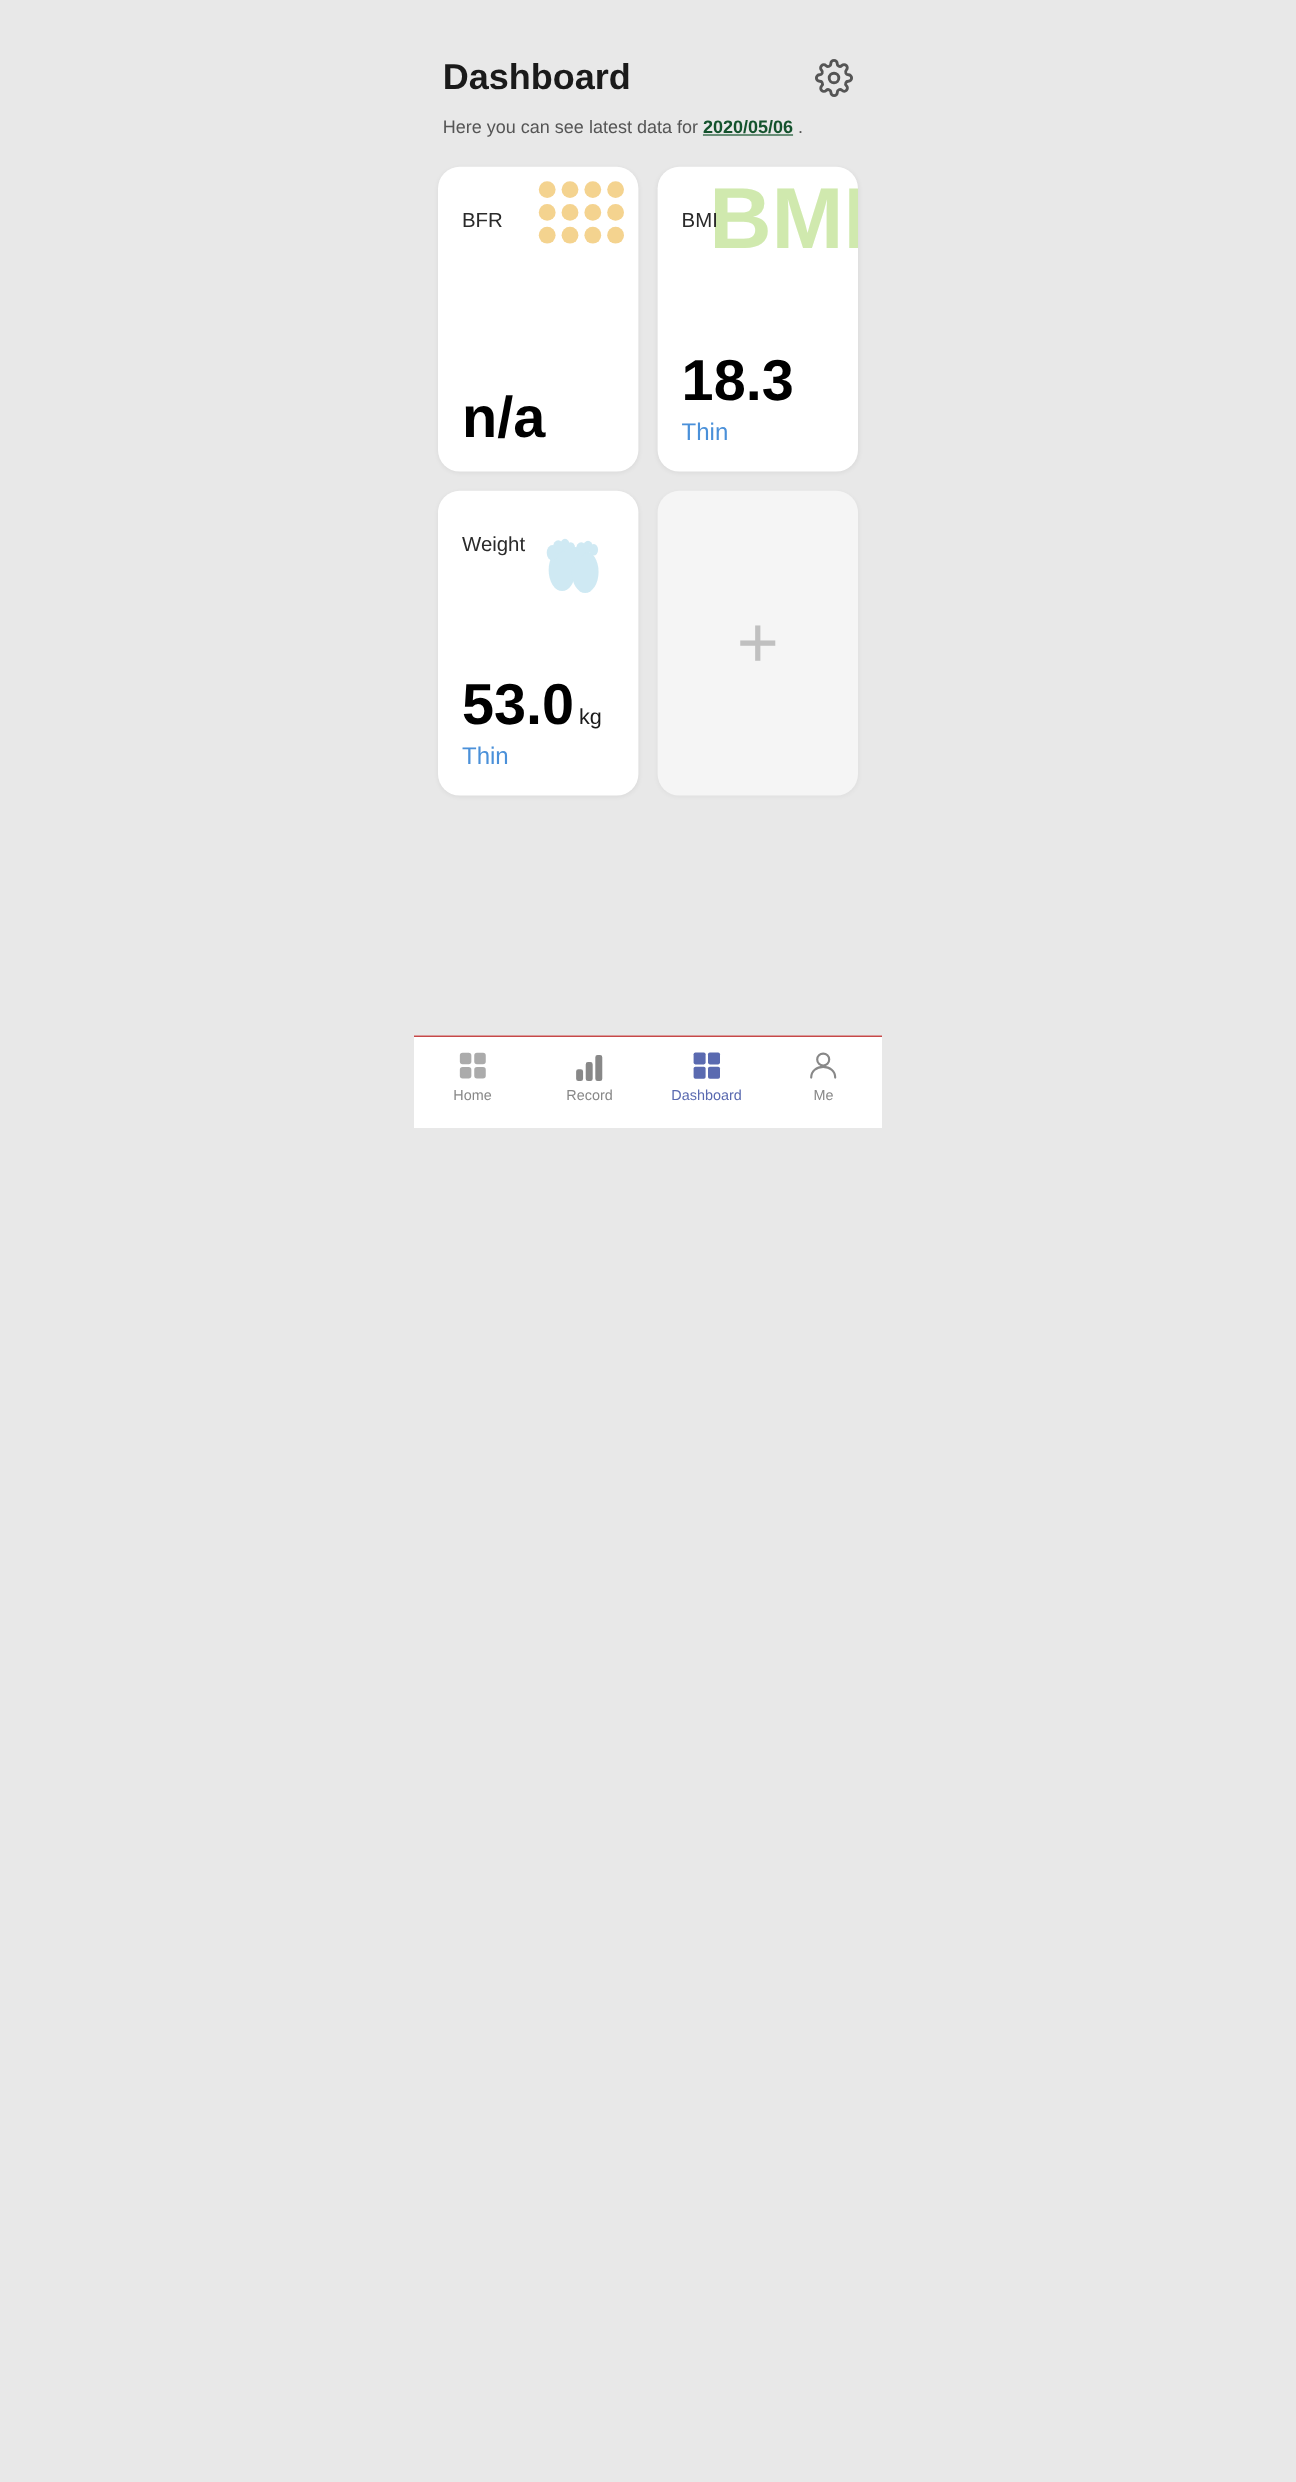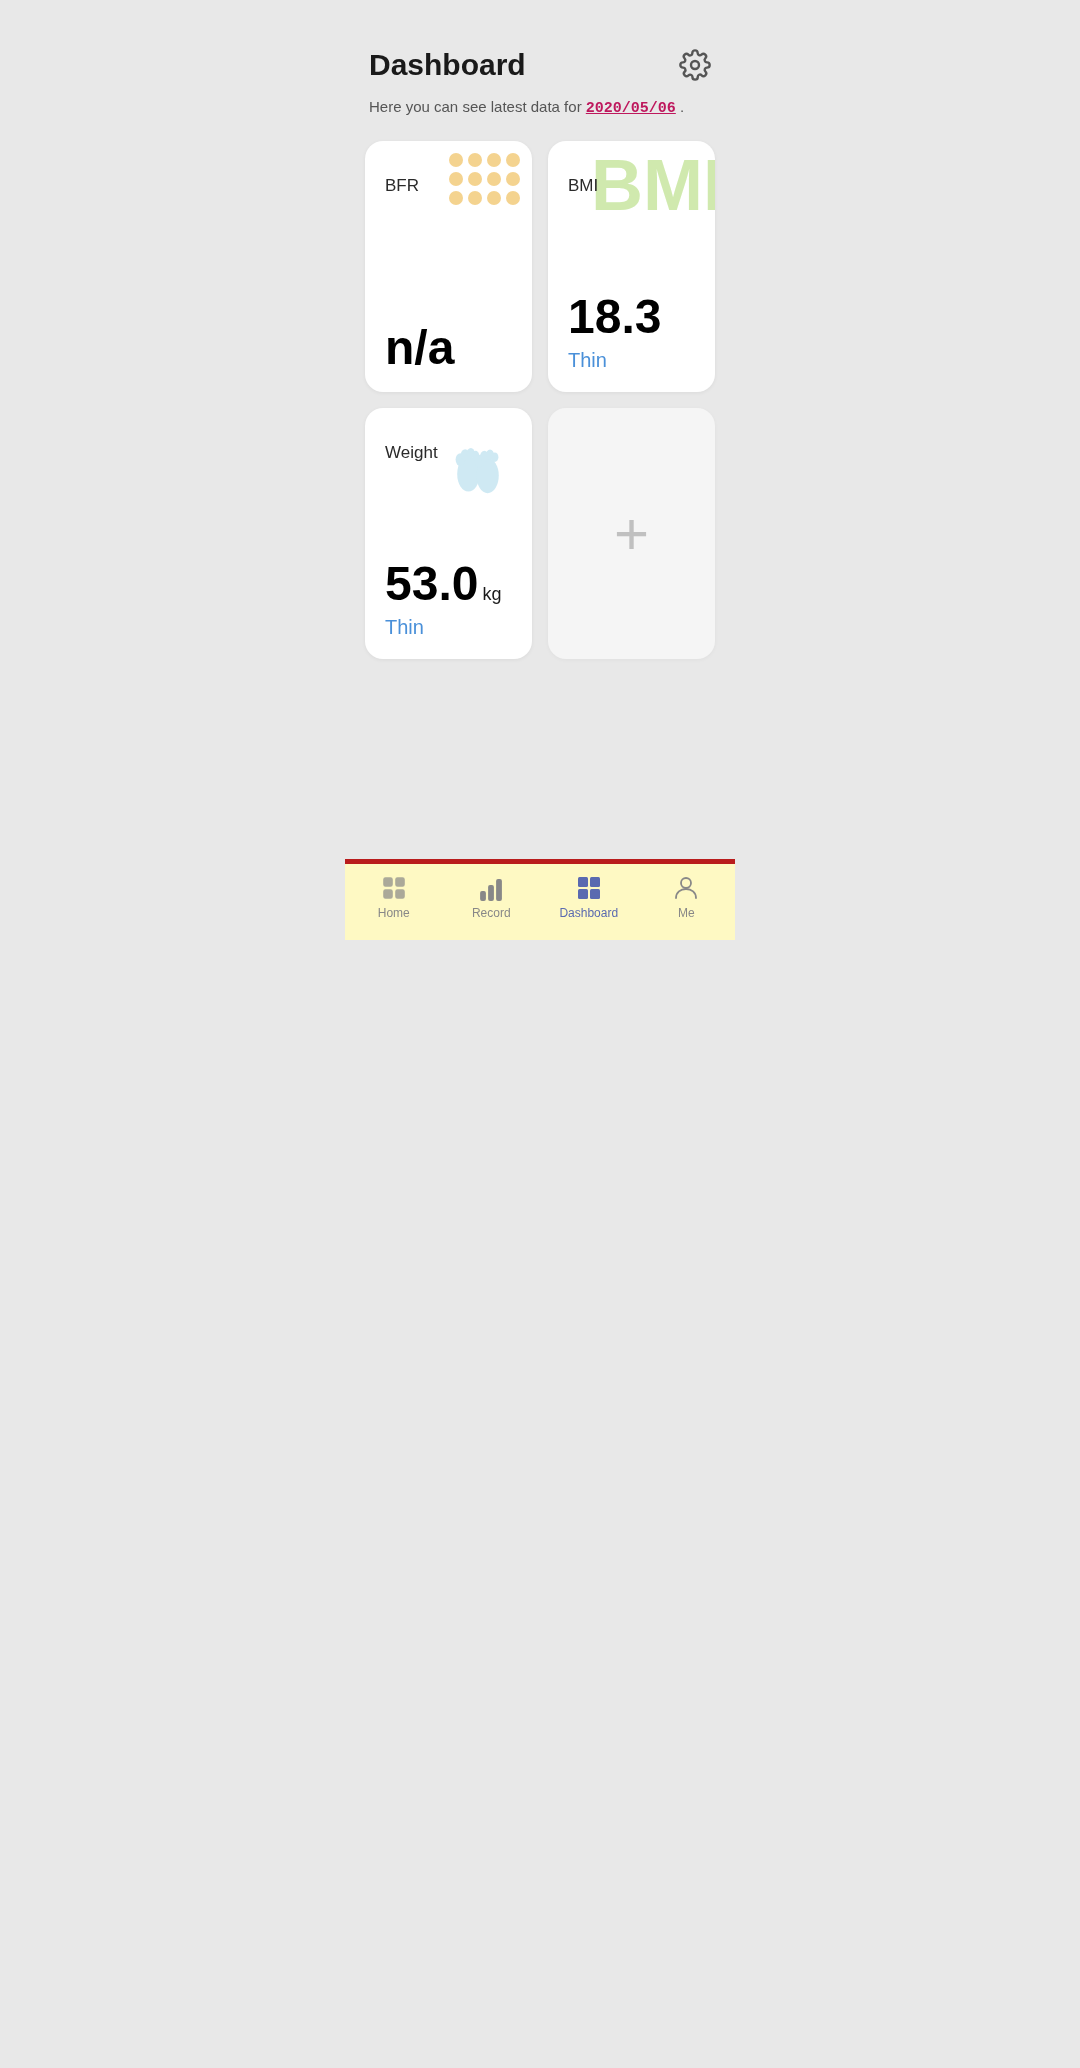--- a/index.html
+++ b/index.html
@@ -45,22 +45,21 @@
     
     .subtitle {
       padding: 8px 24px 24px;
       font-size: 15px;
       color: #555;
     }
 
     .subtitle-date {
       font-weight: 700;
       text-decoration: underline;
-      color: #be185d;
-      font-family: Liberation Mono, monospace;
+      color: #14532d;
     }
 
     
     .cards-grid {
       display: grid;
       grid-template-columns: 1fr 1fr;
       gap: 16px;
       padding: 0 20px;
       flex: 1;
     }
@@ -171,22 +170,22 @@
     .plus-icon {
       font-size: 60px;
       color: #c0c0c0;
       font-weight: 200;
       line-height: 1;
     }
 
     
     .bottom-nav {
       display: flex;
-      background: #fef9c3;
-      border-top: 5px solid #b91c1c;
+      background: #ffffff;
+      border-top: 1px solid #b91c1c;
       padding: 10px 0 20px;
       margin-top: auto;
     }
 
     .nav-item {
       flex: 1;
       display: flex;
       flex-direction: column;
       align-items: center;
       gap: 4px;

